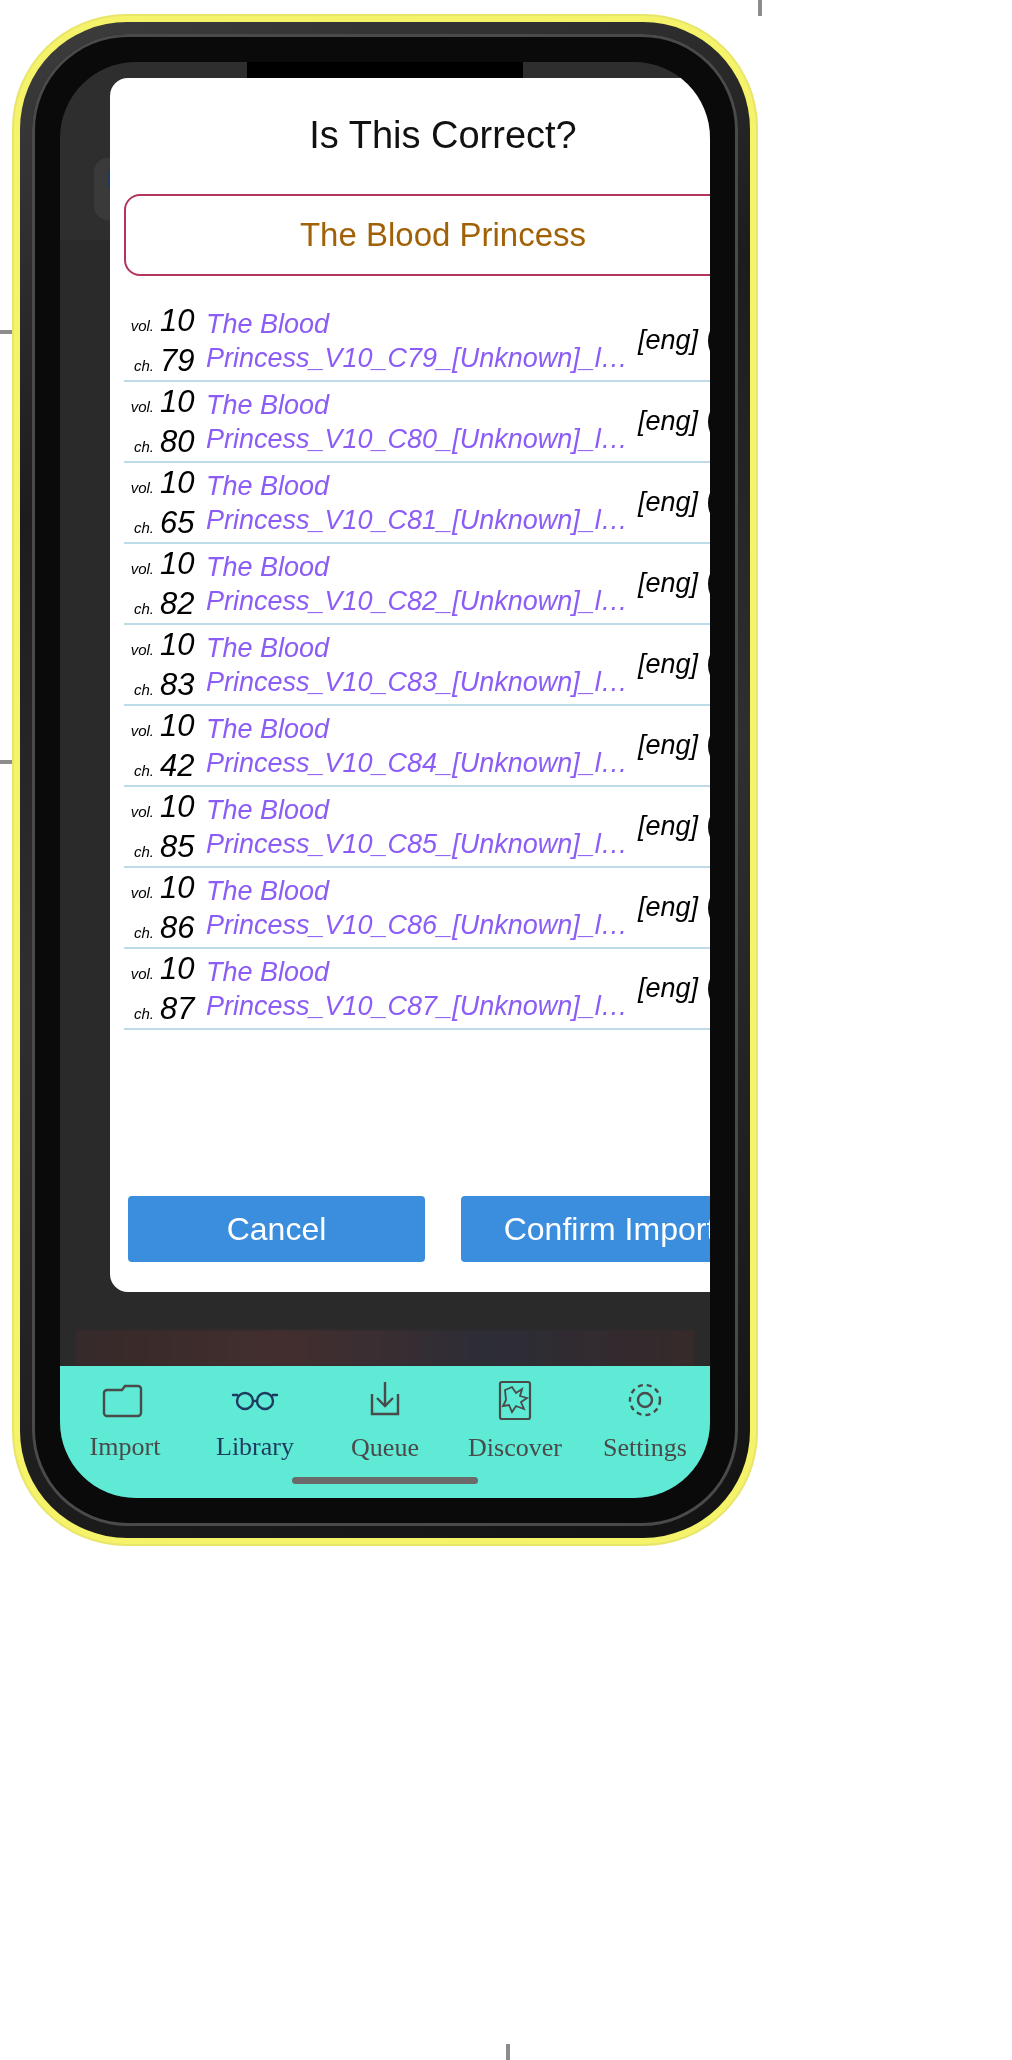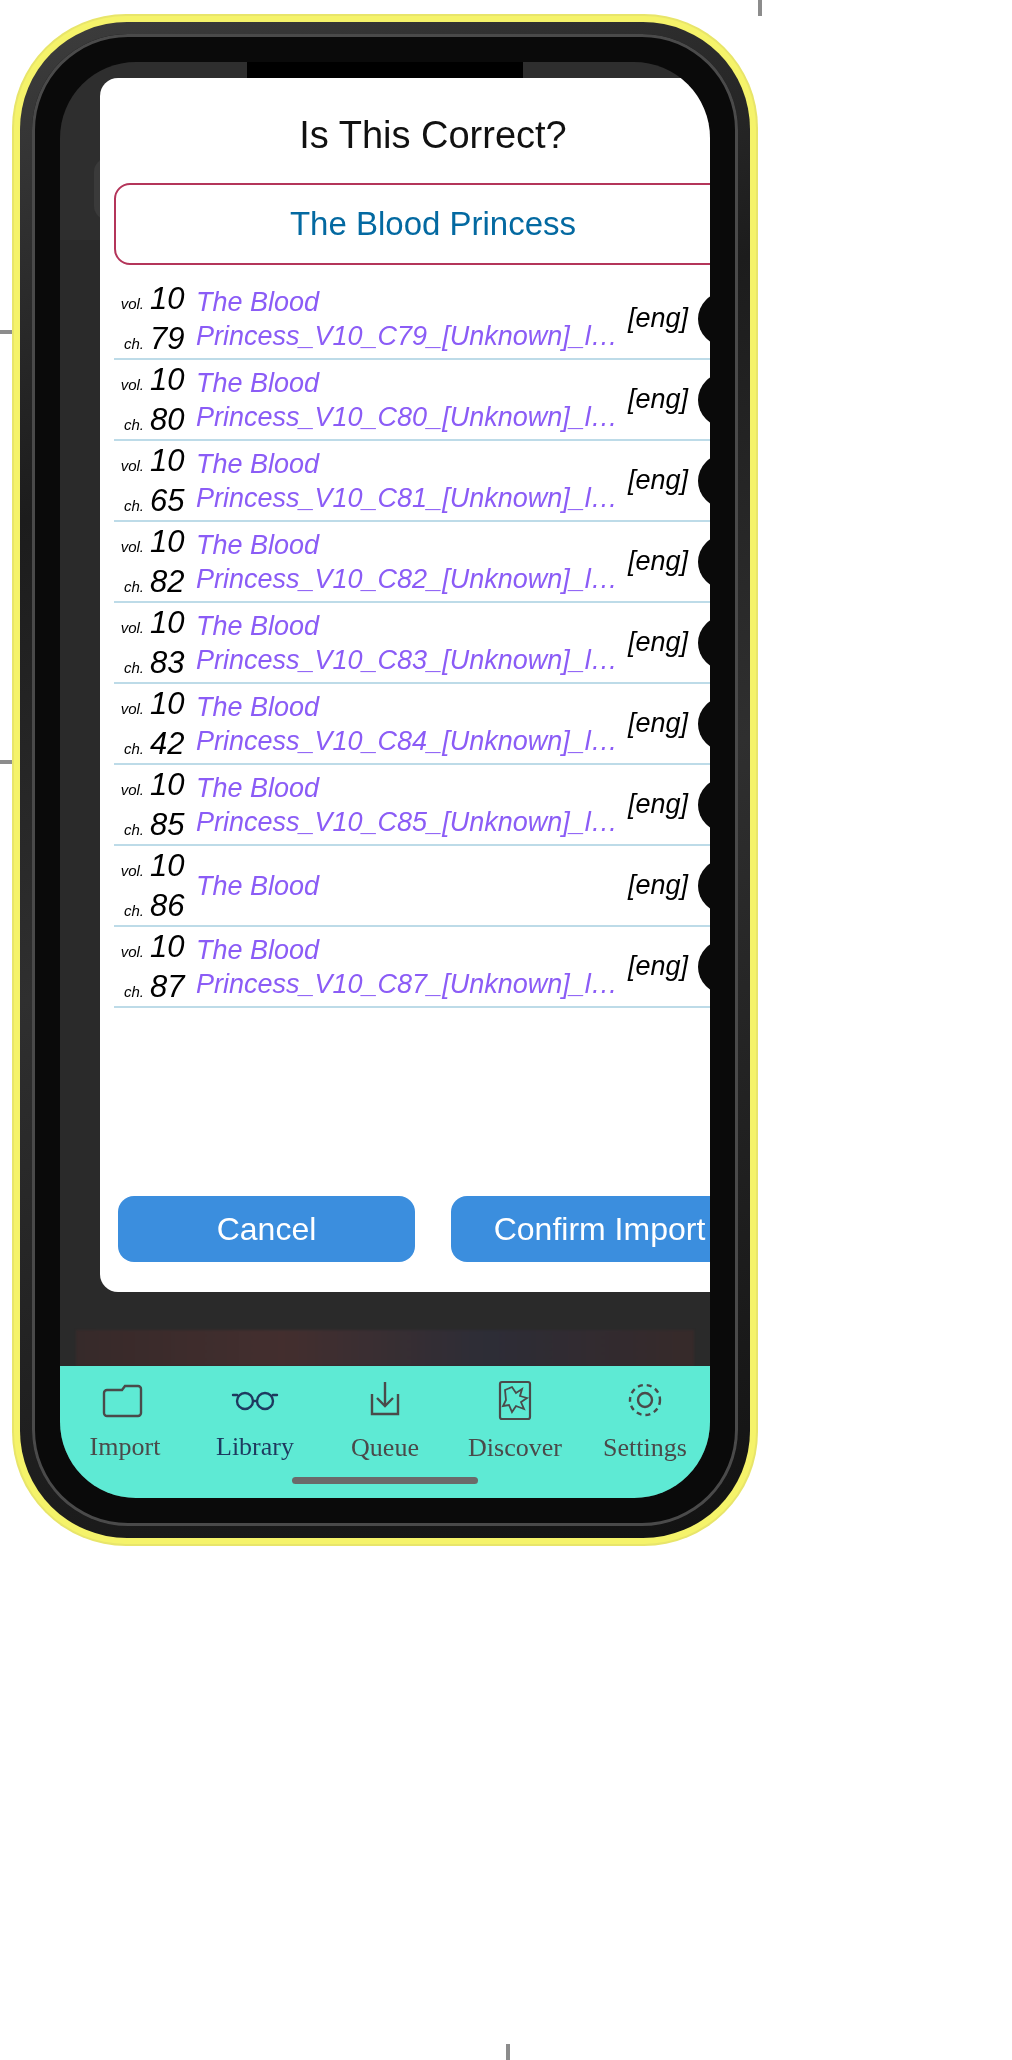--- a/index.html
+++ b/index.html
@@ -157,40 +157,40 @@
   .home-ind {
     position: absolute; bottom: 14px; left: 50%;
     transform: translateX(-50%);
     width: 186px; height: 7px; border-radius: 4px;
     background: #6a6a6a;
   }
 
   
   .modal {
     position: absolute;
-    left: 40px; top: 16px;
+    left: 50px; top: 16px;
     width: 666px; height: 1214px;
     background: #ffffff;
     border-radius: 18px;
     z-index: 20;
     display: flex; flex-direction: column;
     overflow: hidden;
   }
   .modal-title {
     text-align: center;
     font-size: 38px; color: #111;
     padding: 36px 0 26px;
   }
   .title-box {
-    margin: 0 14px;
+    margin: 11px 14px;
     height: 82px;
     border: 2px solid #b4355a;
     border-radius: 16px;
     display: flex; align-items: center; justify-content: center;
-    font-size: 33px; color: #0369a1;
+    font-size: 33px; color: #a16207;
   }
 
   .list {
     margin: 14px 14px 0;
     flex: 1;
     overflow: hidden;
     font-style: italic;
   }
   .row {
     display: flex; align-items: center;
@@ -232,21 +232,21 @@
     display: flex; align-items: center; justify-content: center;
     font-size: 24px;
   }
 
   .actions {
     display: flex; gap: 36px;
     padding: 0 18px 30px;
   }
   .btn {
     flex: 1; height: 66px; border: none;
-    border-radius: 16px;
+    border-radius: 4px;
     background: #3b8ede; color: #fff;
     font-size: 32px; font-family: "Liberation Sans", sans-serif;
     cursor: pointer;
   }
 </style>
 </head>
 <body>
 
 <div id="stage">
 
@@ -502,20 +502,21 @@
                       <span class="vc-lab">vol.</span>
                       <span class="vc-num">10</span>
                     </div>
                     <div class="vc-line">
                       <span class="vc-lab">ch.</span>
                       <span class="vc-num">86</span>
                     </div>
                   </div>
                   <div class="rowname">
                     <span class="l1">The Blood</span>
+                    <span class="l2">Princess_V10_C86_[Unknown]_l…</span>
                   </div>
                   <div class="lang">[eng]</div>
                   <div class="badge">17</div>
                 </div>
                 <div class="row">
                   <div class="volch">
                     <div class="vc-line">
                       <span class="vc-lab">vol.</span>
                       <span class="vc-num">10</span>
                     </div>

